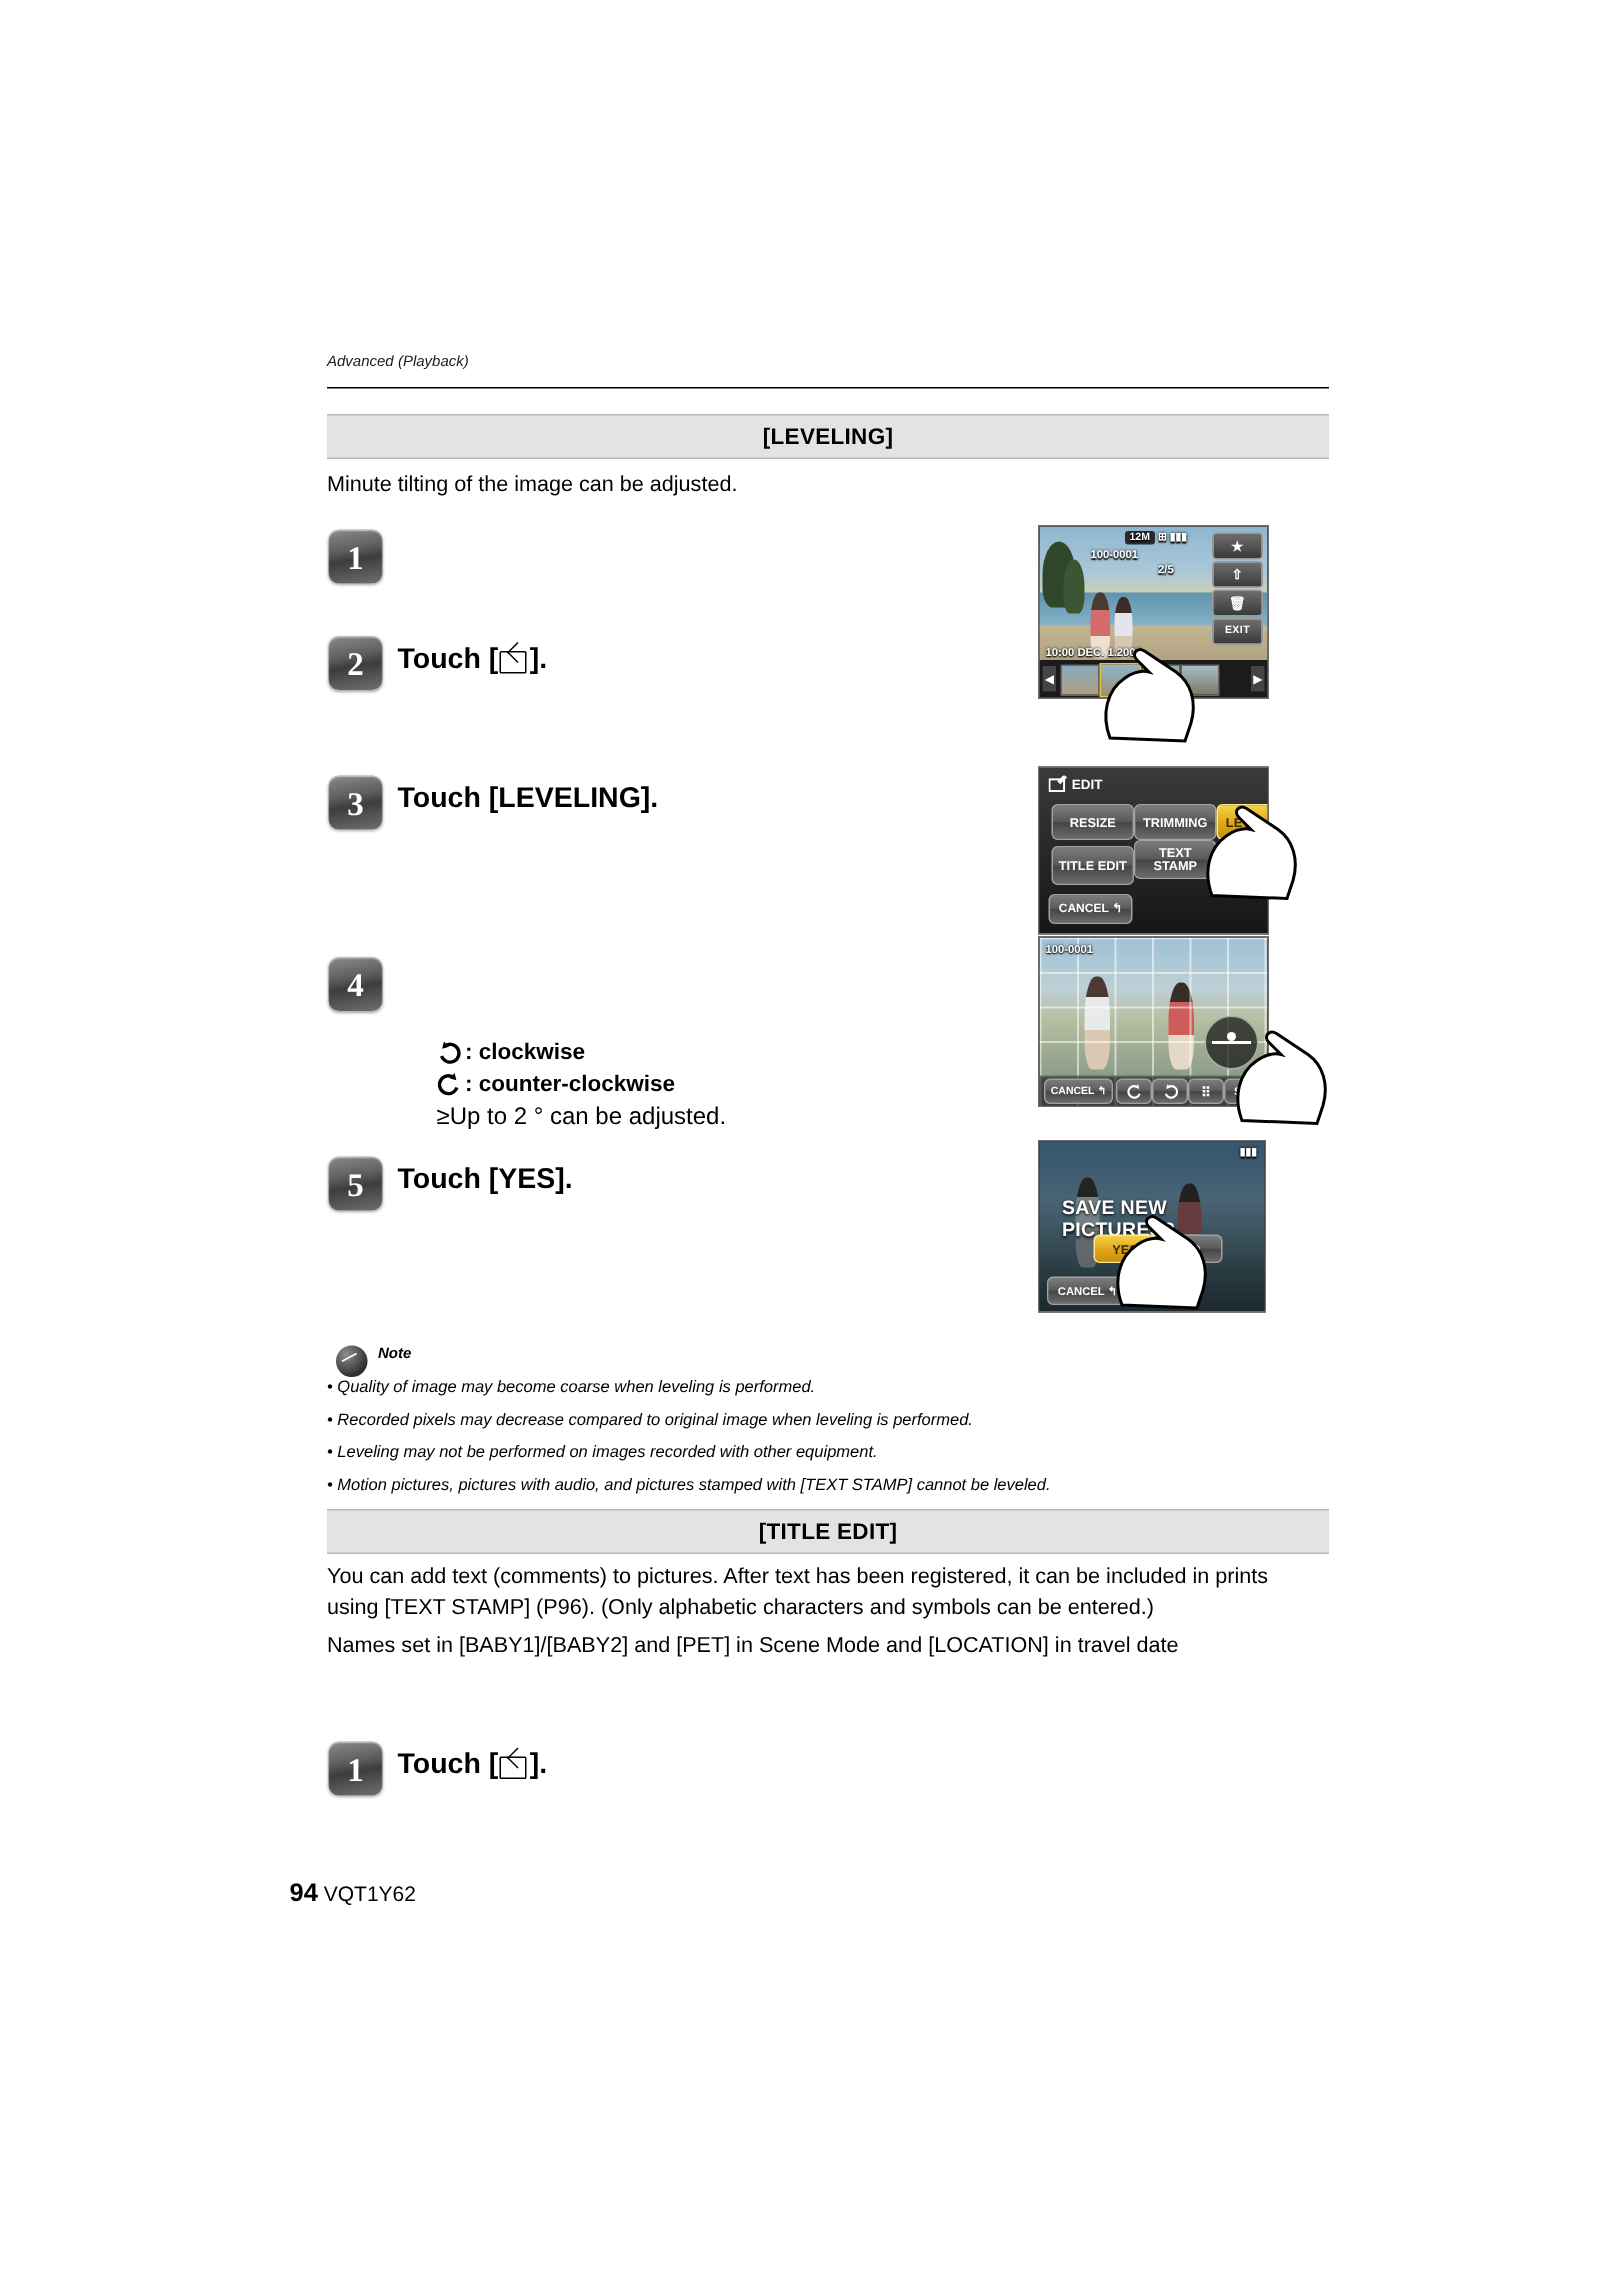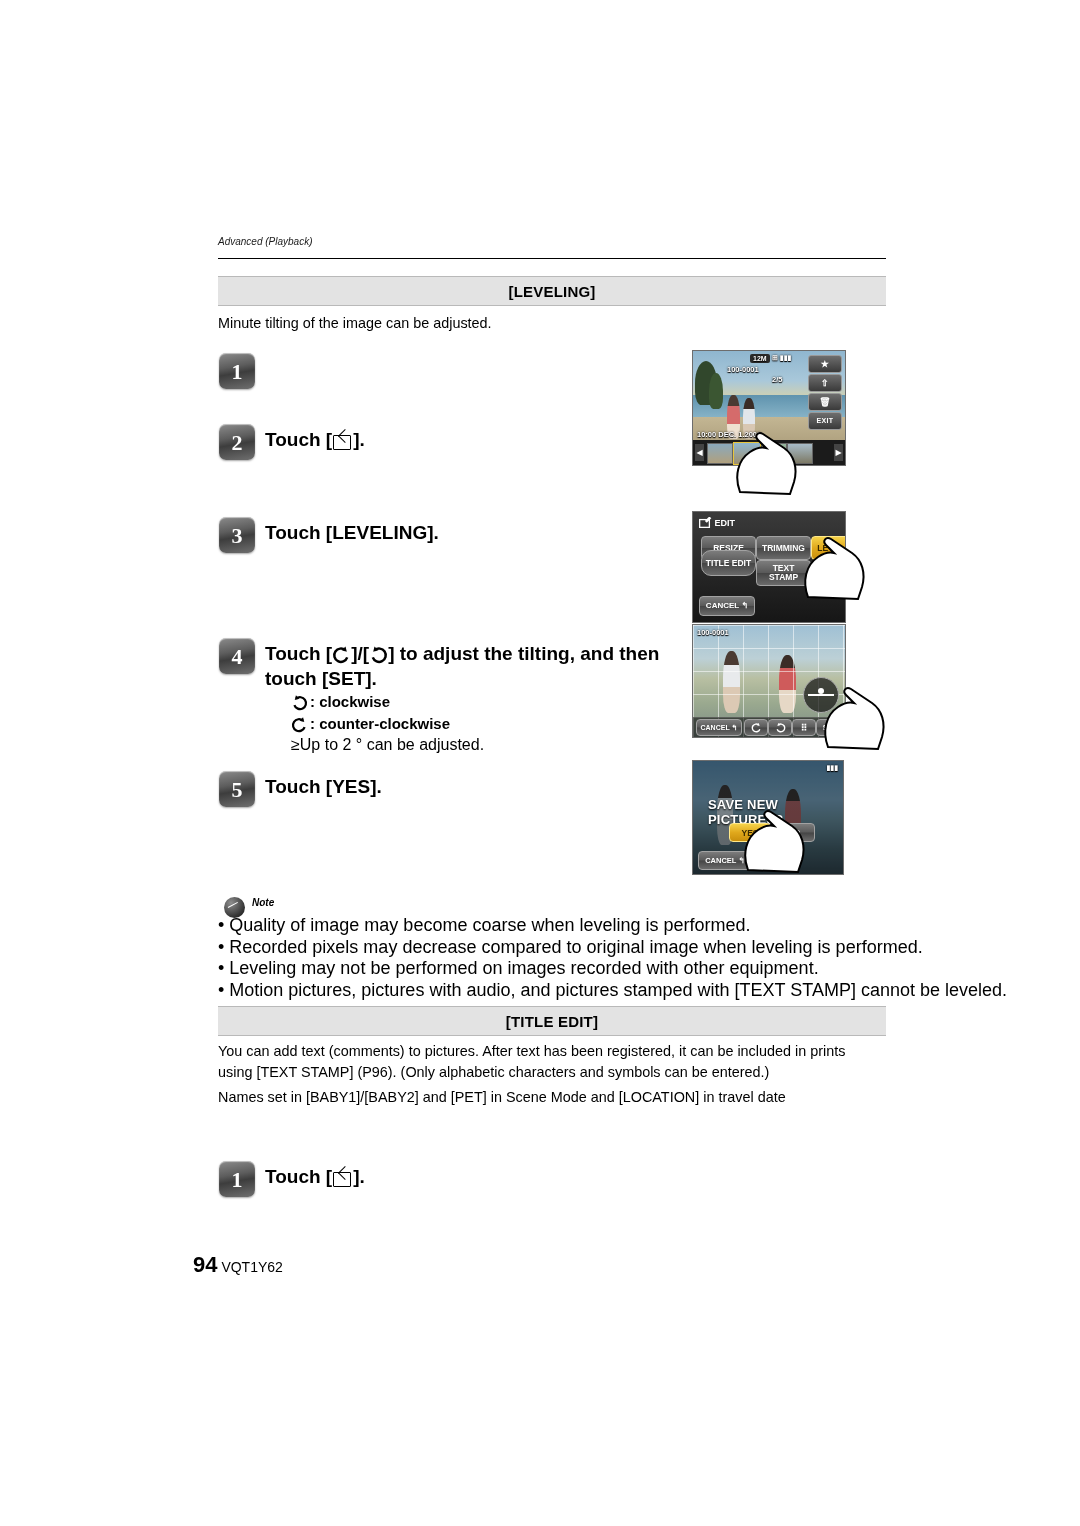--- a/index.html
+++ b/index.html
@@ -160,34 +160,35 @@
   .note-bullet::after {
     content: "";
     position: absolute;
     left: 5px; top: 7px;
     width: 11px; height: 7px;
     border-top: 1.6px solid #fff;
     transform: rotate(-28deg);
   }
   .note-list {
     position: absolute;
-    font-size: 18px;
+    font-size: 11px;
     line-height: 21.5px;
+    font-style: italic;
   }
   .note-list div { white-space: nowrap; }
 
   
   .footer {
     position: absolute;
     left: 193px;
     top: 1252px;
     font-size: 14px;
   }
   .footer b {
-    font-size: 22px;
+    font-size: 17px;
     font-weight: bold;
   }
 
   
   .shot {
     position: absolute;
     background: #111;
     border: 1px solid #6d6d6d;
     overflow: hidden;
   }
@@ -309,32 +310,20 @@
     <span>Touch [</span><span class="ico-edit"><span class="bx"></span><span class="pn"></span></span><span>].</span>
   </div>
 
   <div class="step-num" style="left:219px; top:517px;">
     <span>3</span>
   </div>
   <div class="step-text" style="left:265px; top:520px;">Touch [LEVELING].</div>
 
   <div class="step-num" style="left:219px; top:638px;">
     <span>4</span>
-  </div>
-  <div class="step-text" style="left:265px; top:641px;">
-    <div style="white-space:nowrap;">
-      <span>Touch [</span><span class="rot"><svg width="19" height="19" viewBox="0 0 20 20">
-            <path d="M16 13 A7 7 0 1 1 14 5.5" fill="none" stroke="#000" stroke-width="2.6"></path>
-            <path d="M14.2 1.6 L15.6 7.2 L10.2 5.6 Z" fill="#000"></path>
-          </svg></span><span>]/[</span><span class="rot"><svg width="19" height="19" viewBox="0 0 20 20">
-            <path d="M4 13 A7 7 0 1 0 6 5.5" fill="none" stroke="#000" stroke-width="2.6"></path>
-            <path d="M5.8 1.6 L4.4 7.2 L9.8 5.6 Z" fill="#000"></path>
-          </svg></span><span>] to adjust the tilting, and then</span>
-    </div>
-    <div>touch [SET].</div>
   </div>
   <div class="step-sub" style="left:291px; top:691px;">
     <div style="white-space:nowrap;">
       <span class="rot"><svg width="17" height="17" viewBox="0 0 20 20">
             <path d="M4 13 A7 7 0 1 0 6 5.5" fill="none" stroke="#000" stroke-width="2.6"></path>
             <path d="M5.8 1.6 L4.4 7.2 L9.8 5.6 Z" fill="#000"></path>
           </svg></span><span>: clockwise</span>
     </div>
     <div style="white-space:nowrap;">
       <span class="rot"><svg width="17" height="17" viewBox="0 0 20 20">
@@ -397,21 +386,21 @@
               <path d="M9 6 L16 -1 L19 2 L12 9 Z" fill="#fff"></path>
             </svg>
         </span>
         <span>EDIT</span>
       </div>
 
       <div class="menubtn" style="left:8px; top:24px; width:53px; height:22px;">RESIZE</div>
       <div class="menubtn" style="left:63px; top:24px; width:53px; height:22px;">TRIMMING</div>
       <div class="menubtn sel" style="left:118px; top:24px; width:53px; height:22px;">LEVELING</div>
 
-      <div class="menubtn" style="left:8px; top:38px; width:53px; height:24px;border-radius:10px;">
+      <div class="menubtn" style="left:8px; top:52px; width:53px; height:24px;">
         <span style="display:block; line-height:9px;">TITLE EDIT</span>
       </div>
       <div class="menubtn" style="left:63px; top:48px; width:53px; height:24px;">
         <span style="display:block; line-height:9px;">TEXT STAMP</span>
       </div>
       <div class="menubtn" style="left:118px; top:48px; width:53px; height:24px;">PROTECT</div>
 
       <div class="menubtn" style="left:6px; top:84px; width:54px; height:18px; font-size:8px;">
         <span>CANCEL</span>&nbsp;↰
       </div>

